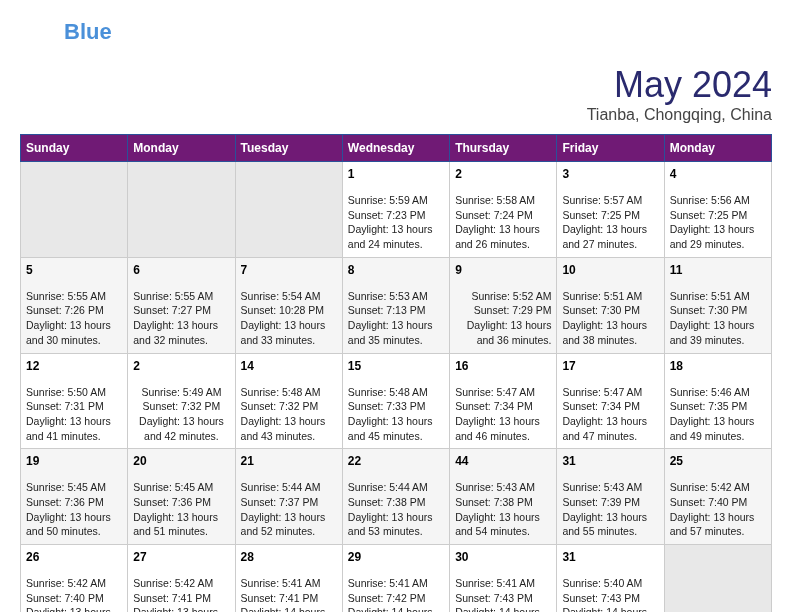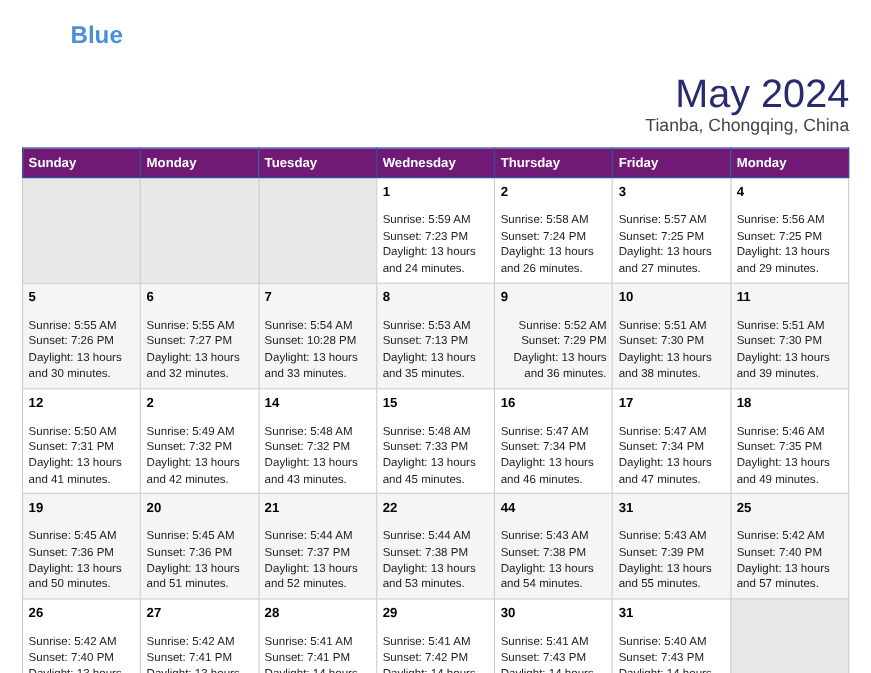--- a/index.html
+++ b/index.html
@@ -203,21 +203,21 @@
       <tr>
         <td>
           <span class="day-num">12</span>
           <div class="day-info" style="white-space: pre-line;">Sunrise: 5:50 AM
 Sunset: 7:31 PM
 Daylight: 13 hours
 and 41 minutes.</div>
         </td>
         <td>
           <span class="day-num">2</span>
-          <div class="day-info" style="white-space: pre-line;">Sunrise: 5:49 AM
+          <div class="day-info" style="white-space: pre-line; text-align: center;">Sunrise: 5:49 AM
 Sunset: 7:32 PM
 Daylight: 13 hours
 and 42 minutes.</div>
         </td>
         <td>
           <span class="day-num">14</span>
           <div class="day-info" style="white-space: pre-line;">Sunrise: 5:48 AM
 Sunset: 7:32 PM
 Daylight: 13 hours
 and 43 minutes.</div>

